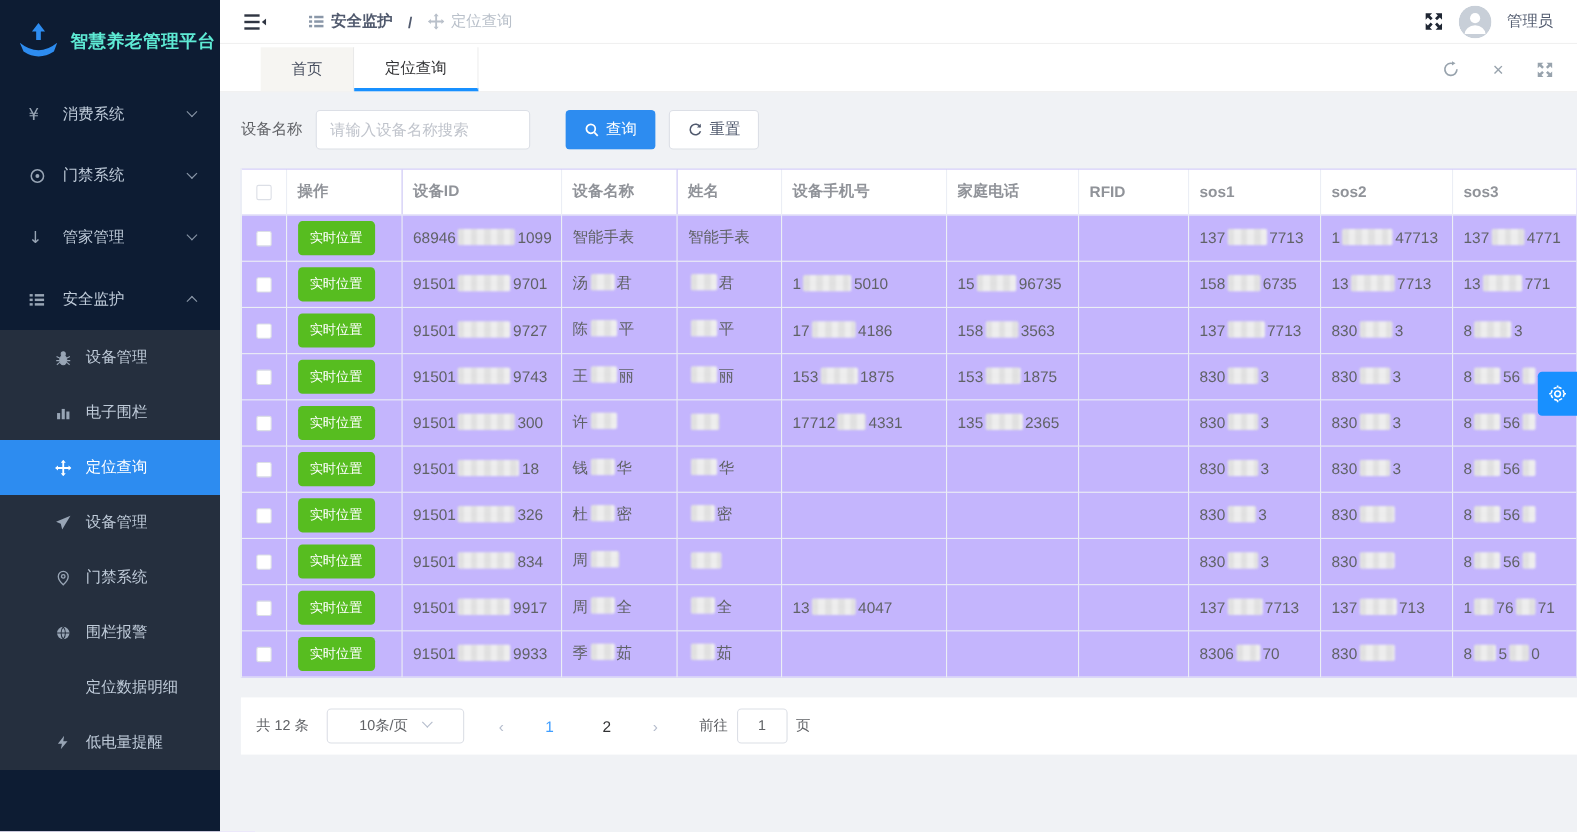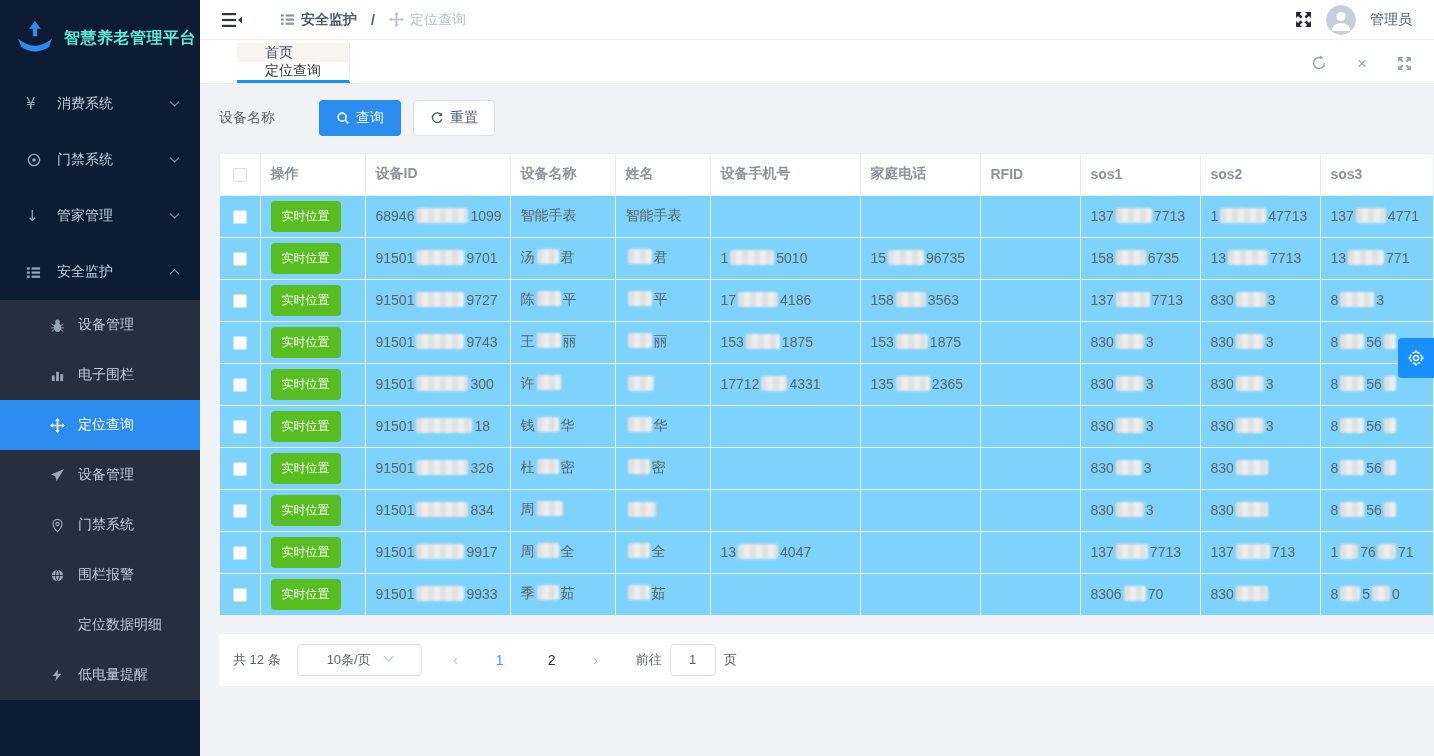--- a/index.html
+++ b/index.html
@@ -37,41 +37,41 @@
   .bc-strong { color:#515a6e; font-weight:bold; }
   .bc-sep { color:#515a6e; font-weight:bold; margin:0 6px; }
   .bc-light, .bc-light-ico { color:#b9c0ca; }
   .bc-ico { color:#8a97a8; display:inline-flex; }
   .topbar-right { margin-left:auto; display:flex; align-items:center; gap:14px; }
   .fs-ico { color:#1f2633; display:inline-flex; cursor:pointer; }
   .avatar { width:30px; height:30px; border-radius:50%; overflow:hidden; display:inline-flex; cursor:pointer; }
   .username { color:#515a6e; }
 
   .tabbar { height:44px; flex:0 0 44px; background:#fff; display:flex; align-items:flex-end; border-bottom:1px solid #ececec; }
-  .tabs { display:flex; margin-left:37px; height:40px;flex-direction:column; }
+  .tabs { display:flex; margin-left:37px; height:40px; }
   .tab { height:40px; display:flex; align-items:center; padding:0 28px; font-size:14px; color:#495060; cursor:pointer; background:#f6f5f2; border-right:1px solid #e8e8e8; }
   .tab.active { background:#fff; color:#303133; border-right:1px solid #eee; border-bottom:3px solid #1890ff; padding-bottom:0; }
   .tab-actions { margin-left:auto; display:flex; align-items:center; gap:30px; padding-right:22px; height:40px; color:#98a3ad; }
   .tab-actions .ta-ico { display:inline-flex; cursor:pointer; color:#98a3ad; }
   .close-x { font-size:17px; line-height:1; }
 
   .content { flex:1; background:#f0f2f5; padding:16px 0 0 19px; overflow:hidden; }
 
   
   .search-row { display:flex; align-items:center; margin-bottom:17px; }
   .search-label { color:#606266; margin-right:12px; }
   .search-input { width:195px; height:36px; border:1px solid #dcdfe6; border-radius:4px; background:#fff; padding:0 12px; font-size:14px; color:#606266; outline:none; font-family:inherit; }
   .search-input::placeholder { color:#c0c4cc; }
   .btn { height:36px; border-radius:4px; display:inline-flex; align-items:center; gap:6px; padding:0 16px; font-size:14px; cursor:pointer; border:1px solid transparent; font-family:inherit; }
   .btn-primary { background:#2d8cf0; color:#fff; margin-left:32px; }
   .btn-plain { background:#fff; color:#515a6e; border:1px solid #dcdfe6; margin-left:12px; }
   .btn .ico { display:inline-flex; }
 
   
-  .table-wrap { width:1215px; overflow:hidden; background:#7dd3fc; border:1px solid #ebeef5; border-bottom:none; }
+  .table-wrap { width:1215px; overflow:hidden; background:#c4b5fd; border:1px solid #ebeef5; border-bottom:none; }
   table { width:1220px; table-layout:fixed; border-collapse:collapse; }
   th,td { border-right:1px solid #ebeef5; border-bottom:1px solid #ebeef5; padding:0 10px; height:41px; text-align:left; white-space:nowrap; overflow:hidden; }
   td { height:42px; color:#606266; font-size:14px; }
   th { color:#909399; font-weight:600; font-size:14px; background:#fff; }
   .cell-check { text-align:center; padding:0; }
   .checkbox { width:14px; height:14px; border:1px solid #dcdfe6; border-radius:2px; background:#fff; display:inline-block; vertical-align:middle; cursor:pointer; }
   .btn-loc { background:#57bd20; color:#fff; font-size:12px; padding:7px 11px; border-radius:4px; display:inline-block; cursor:pointer; }
   .redact { display:inline-block; height:15px; border-radius:2px; vertical-align:-2px; margin:0 2px;
     background:
       repeating-linear-gradient(90deg, rgba(224,224,224,.9) 0 6px, rgba(238,238,238,.9) 6px 12px),
@@ -294,20 +294,21 @@
             <path d="M15 9.5 V15 H9.5 L11.4 13.1 L9 10.7 L10.7 9 L13.1 11.4 Z"></path>
           </svg>
         </span>
       </div>
     </div>
 
     <div class="content">
 
       <div class="search-row">
         <span class="search-label">设备名称</span>
+        <input class="search-input" type="text" placeholder="请输入设备名称搜索" style="">
         <button class="btn btn-primary">
           <span class="ico">
             <svg width="14" height="14" viewBox="0 0 16 16" fill="none" stroke="currentColor" stroke-width="1.8">
                 <circle cx="7" cy="7" r="4.6"></circle>
                 <path d="M10.6 10.6 L14.2 14.2"></path>
               </svg>
           </span>
           <span>查询</span>
         </button>
         <button class="btn btn-plain">

